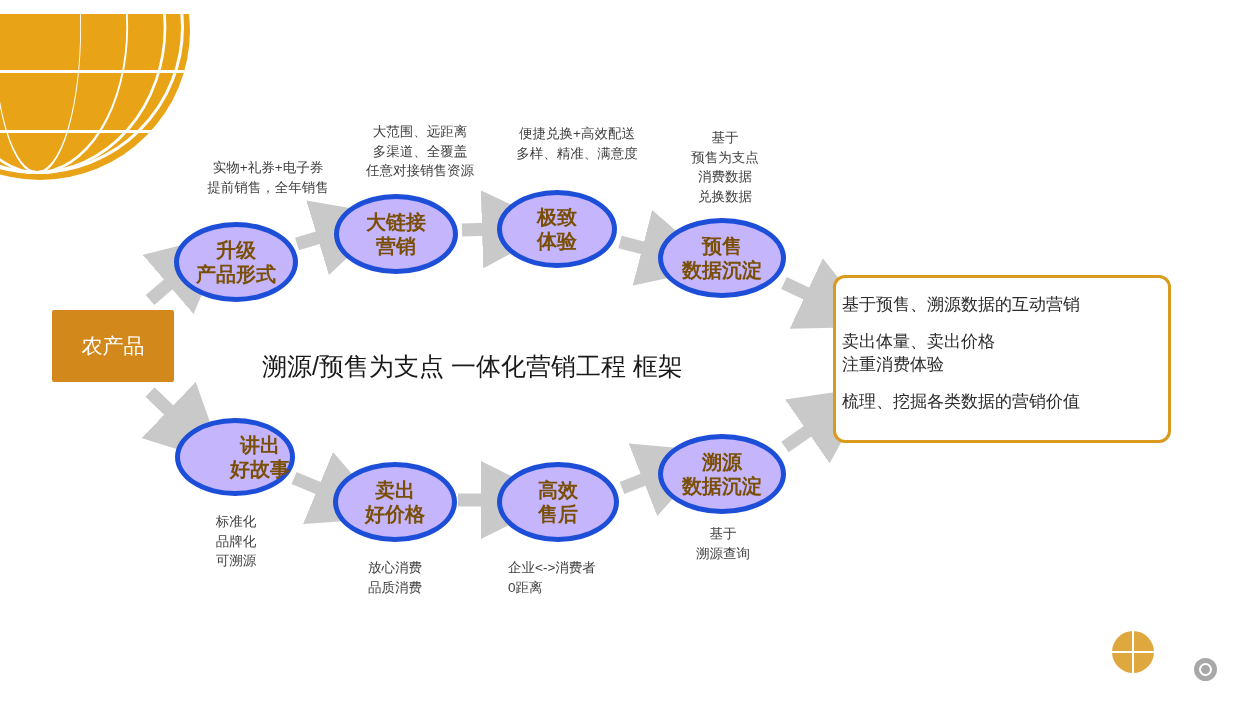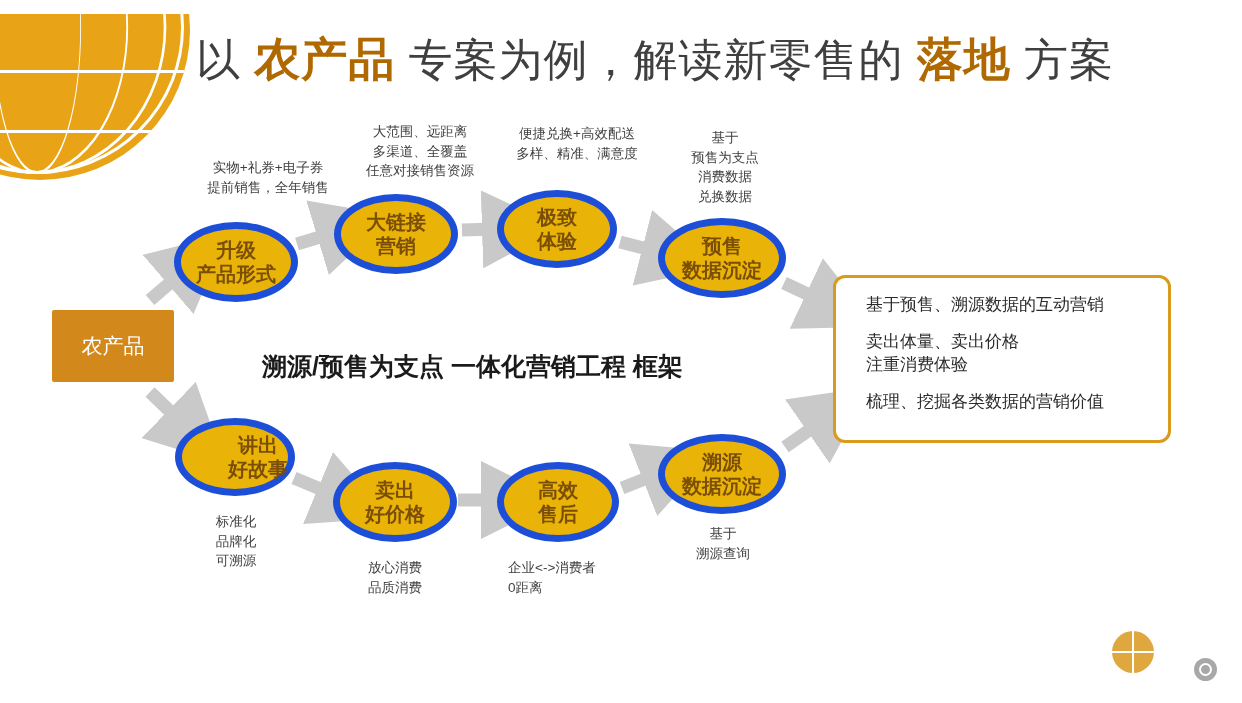--- a/index.html
+++ b/index.html
@@ -91,23 +91,23 @@
     font-size: 21px;
     display: flex;
     align-items: center;
     justify-content: center;
     border-radius: 2px;
   }
 
   
   .node {
     position: absolute;
-    border: 7px solid #1d4ed8;
-    border-radius: 50%;
-    background: #eab308;
+    border: 5px solid #1d4ed8;
+    border-radius: 50%;
+    background: #c4b5fd;
     color: #7a4f05;
     font-size: 20px;
     line-height: 1.2;
     font-weight: bold;
     display: flex;
     align-items: center;
     justify-content: center;
     text-align: center;
     box-sizing: border-box;
   }
@@ -122,37 +122,37 @@
     text-align: center;
     white-space: nowrap;
   }
 
   
   .center-caption {
     position: absolute;
     left: 262px;
     top: 350px;
     font-size: 25px;
-    font-weight: bold;
+    font-weight: normal;
     color: #1a1a1a;
     white-space: nowrap;
   }
 
   
   .result-panel {
     position: absolute;
     left: 833px;
     top: 275px;
     width: 338px;
     height: 168px;
     border: 3px solid #d99a1e;
     border-radius: 12px;
     background: #ffffff;
     box-sizing: border-box;
-    padding: 16px 18px 0 30px;
+    padding: 16px 18px 0 6px;
   }
   .result-line {
     font-size: 17px;
     line-height: 1.35;
     color: #2b2b2b;
     margin-bottom: 14px;
     white-space: nowrap;
   }
 
   
@@ -240,27 +240,20 @@
     <div class="meridian m2"></div>
     <div class="meridian m3"></div>
     <div class="meridian"></div>
 
     <div class="par p2"></div>
     <div class="par p3"></div>
     <div class="par p4"></div>
   </div>
   <div class="globe-mask"></div>
 
-  <div class="title">
-    <span class="plain">以</span>
-    <span class="hl">农产品</span>
-    <span class="plain">专案为例，解读新零售的</span>
-    <span class="hl">落地</span>
-    <span class="plain">方案</span>
-  </div>
 
   <svg class="arrows" viewBox="0 0 1242 703">
     <defs>
       <marker id="ah" markerWidth="6" markerHeight="6" refX="1" refY="3" orient="auto">
         <path d="M0,0 L6,3 L0,6 z" fill="#c9c9c9"></path>
       </marker>
     </defs>
     <g stroke="#c9c9c9" stroke-width="13" fill="none" marker-end="url(#ah)" stroke-linecap="butt">
 
       <path d="M150 300 L178 276"></path>

